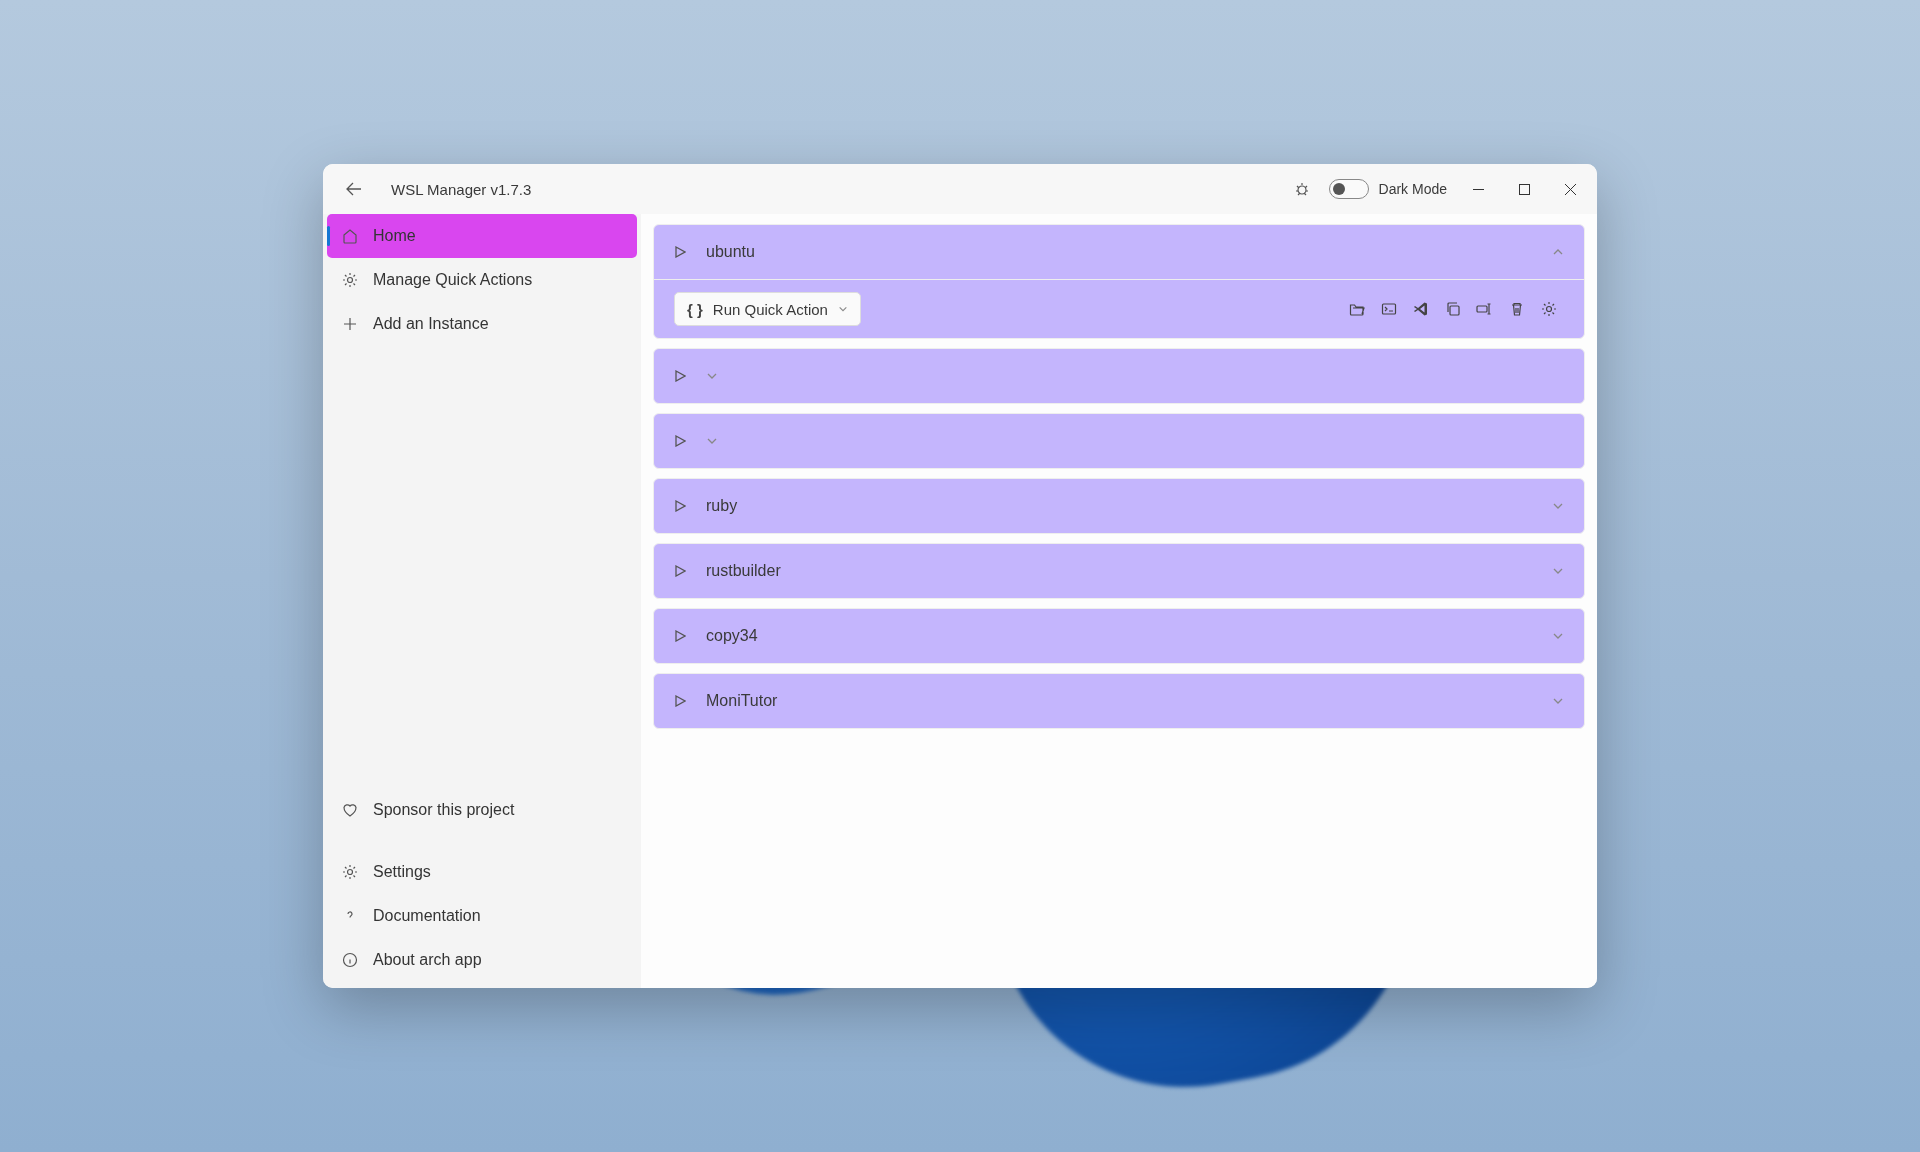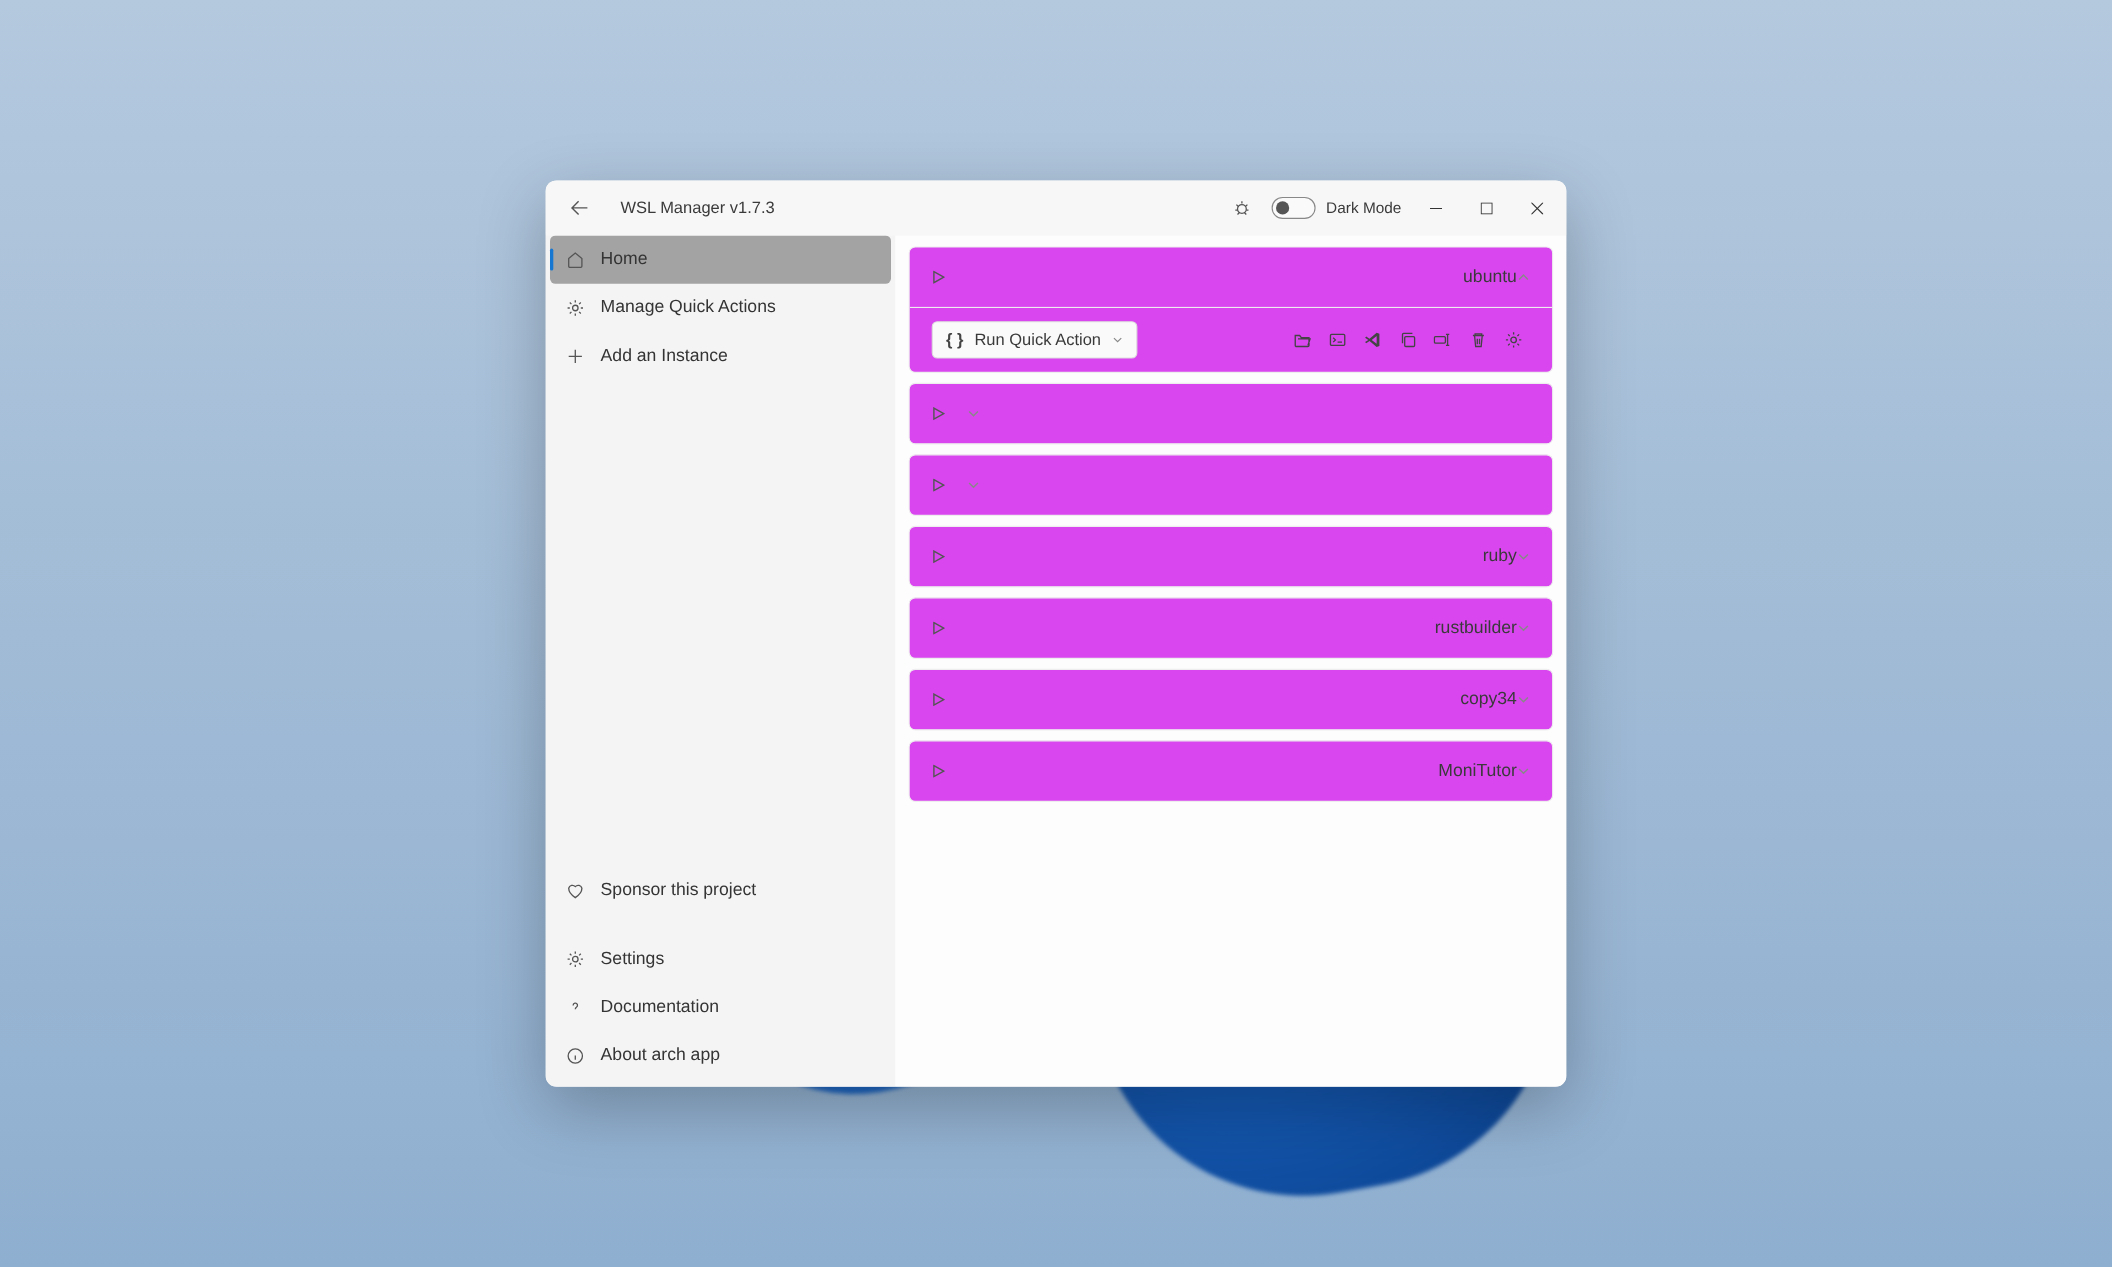--- a/index.html
+++ b/index.html
@@ -29,29 +29,28 @@
 }
 .bloom .p1 { width: 500px; height: 500px; background: radial-gradient(circle at 30% 30%, #2e7bdc, #0b4fa8); left: 300px; top: 300px; transform: rotate(20deg); border-radius: 60% 40% 55% 45%; }
 .bloom .p2 { width: 400px; height: 400px; background: radial-gradient(circle at 40% 30%, #3a8ae8, #1458b1); left: 100px; top: 400px; transform: rotate(-15deg); border-radius: 55% 45% 60% 40%; }
 .bloom .p3 { width: 350px; height: 350px; background: radial-gradient(circle at 50% 30%, #4a94ea, #1a5fb8); left: 500px; top: 200px; transform: rotate(35deg); border-radius: 50% 50% 60% 40%; }
 .bloom .p4 { width: 300px; height: 300px; background: radial-gradient(circle at 30% 30%, #cfe1f3, #8fb7dd); left: 280px; top: 100px; transform: rotate(-30deg); border-radius: 55% 45% 50% 50%; }
 .bloom .p5 { width: 420px; height: 420px; background: radial-gradient(circle at 35% 30%, #1e6fd4, #0a3f8a); left: 480px; top: 480px; transform: rotate(-10deg); border-radius: 60% 40% 50% 50%; }
 
 .window {
   position: relative;
   z-index: 1;
-  width: 928px;
+  width: 1274px;
   height: 824px;
   background: #f7f7f7;
   border-radius: 10px;
   box-shadow: 0 20px 60px rgba(0,0,0,0.25);
   display: flex;
   flex-direction: column;
   overflow: hidden;
-  text-align: right;
 }
 .titlebar {
   display: flex;
   align-items: center;
   height: 50px;
   padding: 0 4px 0 14px;
   background: #f7f7f7;
 }
 .titlebar .back { width: 34px; height: 34px; display:flex; align-items:center; justify-content:center; color:#555; cursor:pointer; border-radius:4px; }
 .titlebar .title { font-size: 15px; color: #3a3a3a; margin-left: 20px; }
@@ -89,40 +88,40 @@
   align-items:center;
   height: 44px;
   padding: 0 18px;
   font-size: 16px;
   color: #343434;
   cursor:pointer;
   position:relative;
 }
 .sidebar .nav-item .icon { width: 18px; height:18px; color:#555; margin-right: 14px; display:flex; align-items:center; justify-content:center; }
 .sidebar .nav-item.selected {
-  background: #a3a3a3;
+  background: #d946ef;
   border-radius: 5px;
   margin: 0 4px;
   padding: 0 14px;
 }
 .sidebar .nav-item.selected::before {
   content:"";
   position:absolute;
   left:0px; top:12px; bottom:12px;
   width:3px; background:#1677d3; border-radius:2px;
 }
 
 .content {
   flex:1;
   background:#fdfdfd;
   padding: 10px 12px;
   overflow:auto;
 }
 .instance {
-  background:#d946ef;
+  background:#c4b5fd;
   border:1px solid #eee;
   border-radius:6px;
   margin-bottom: 9px;
   overflow:hidden;
 }
 .instance .head {
   display:flex;
   align-items:center;
   height: 54px;
   padding: 0 20px;

